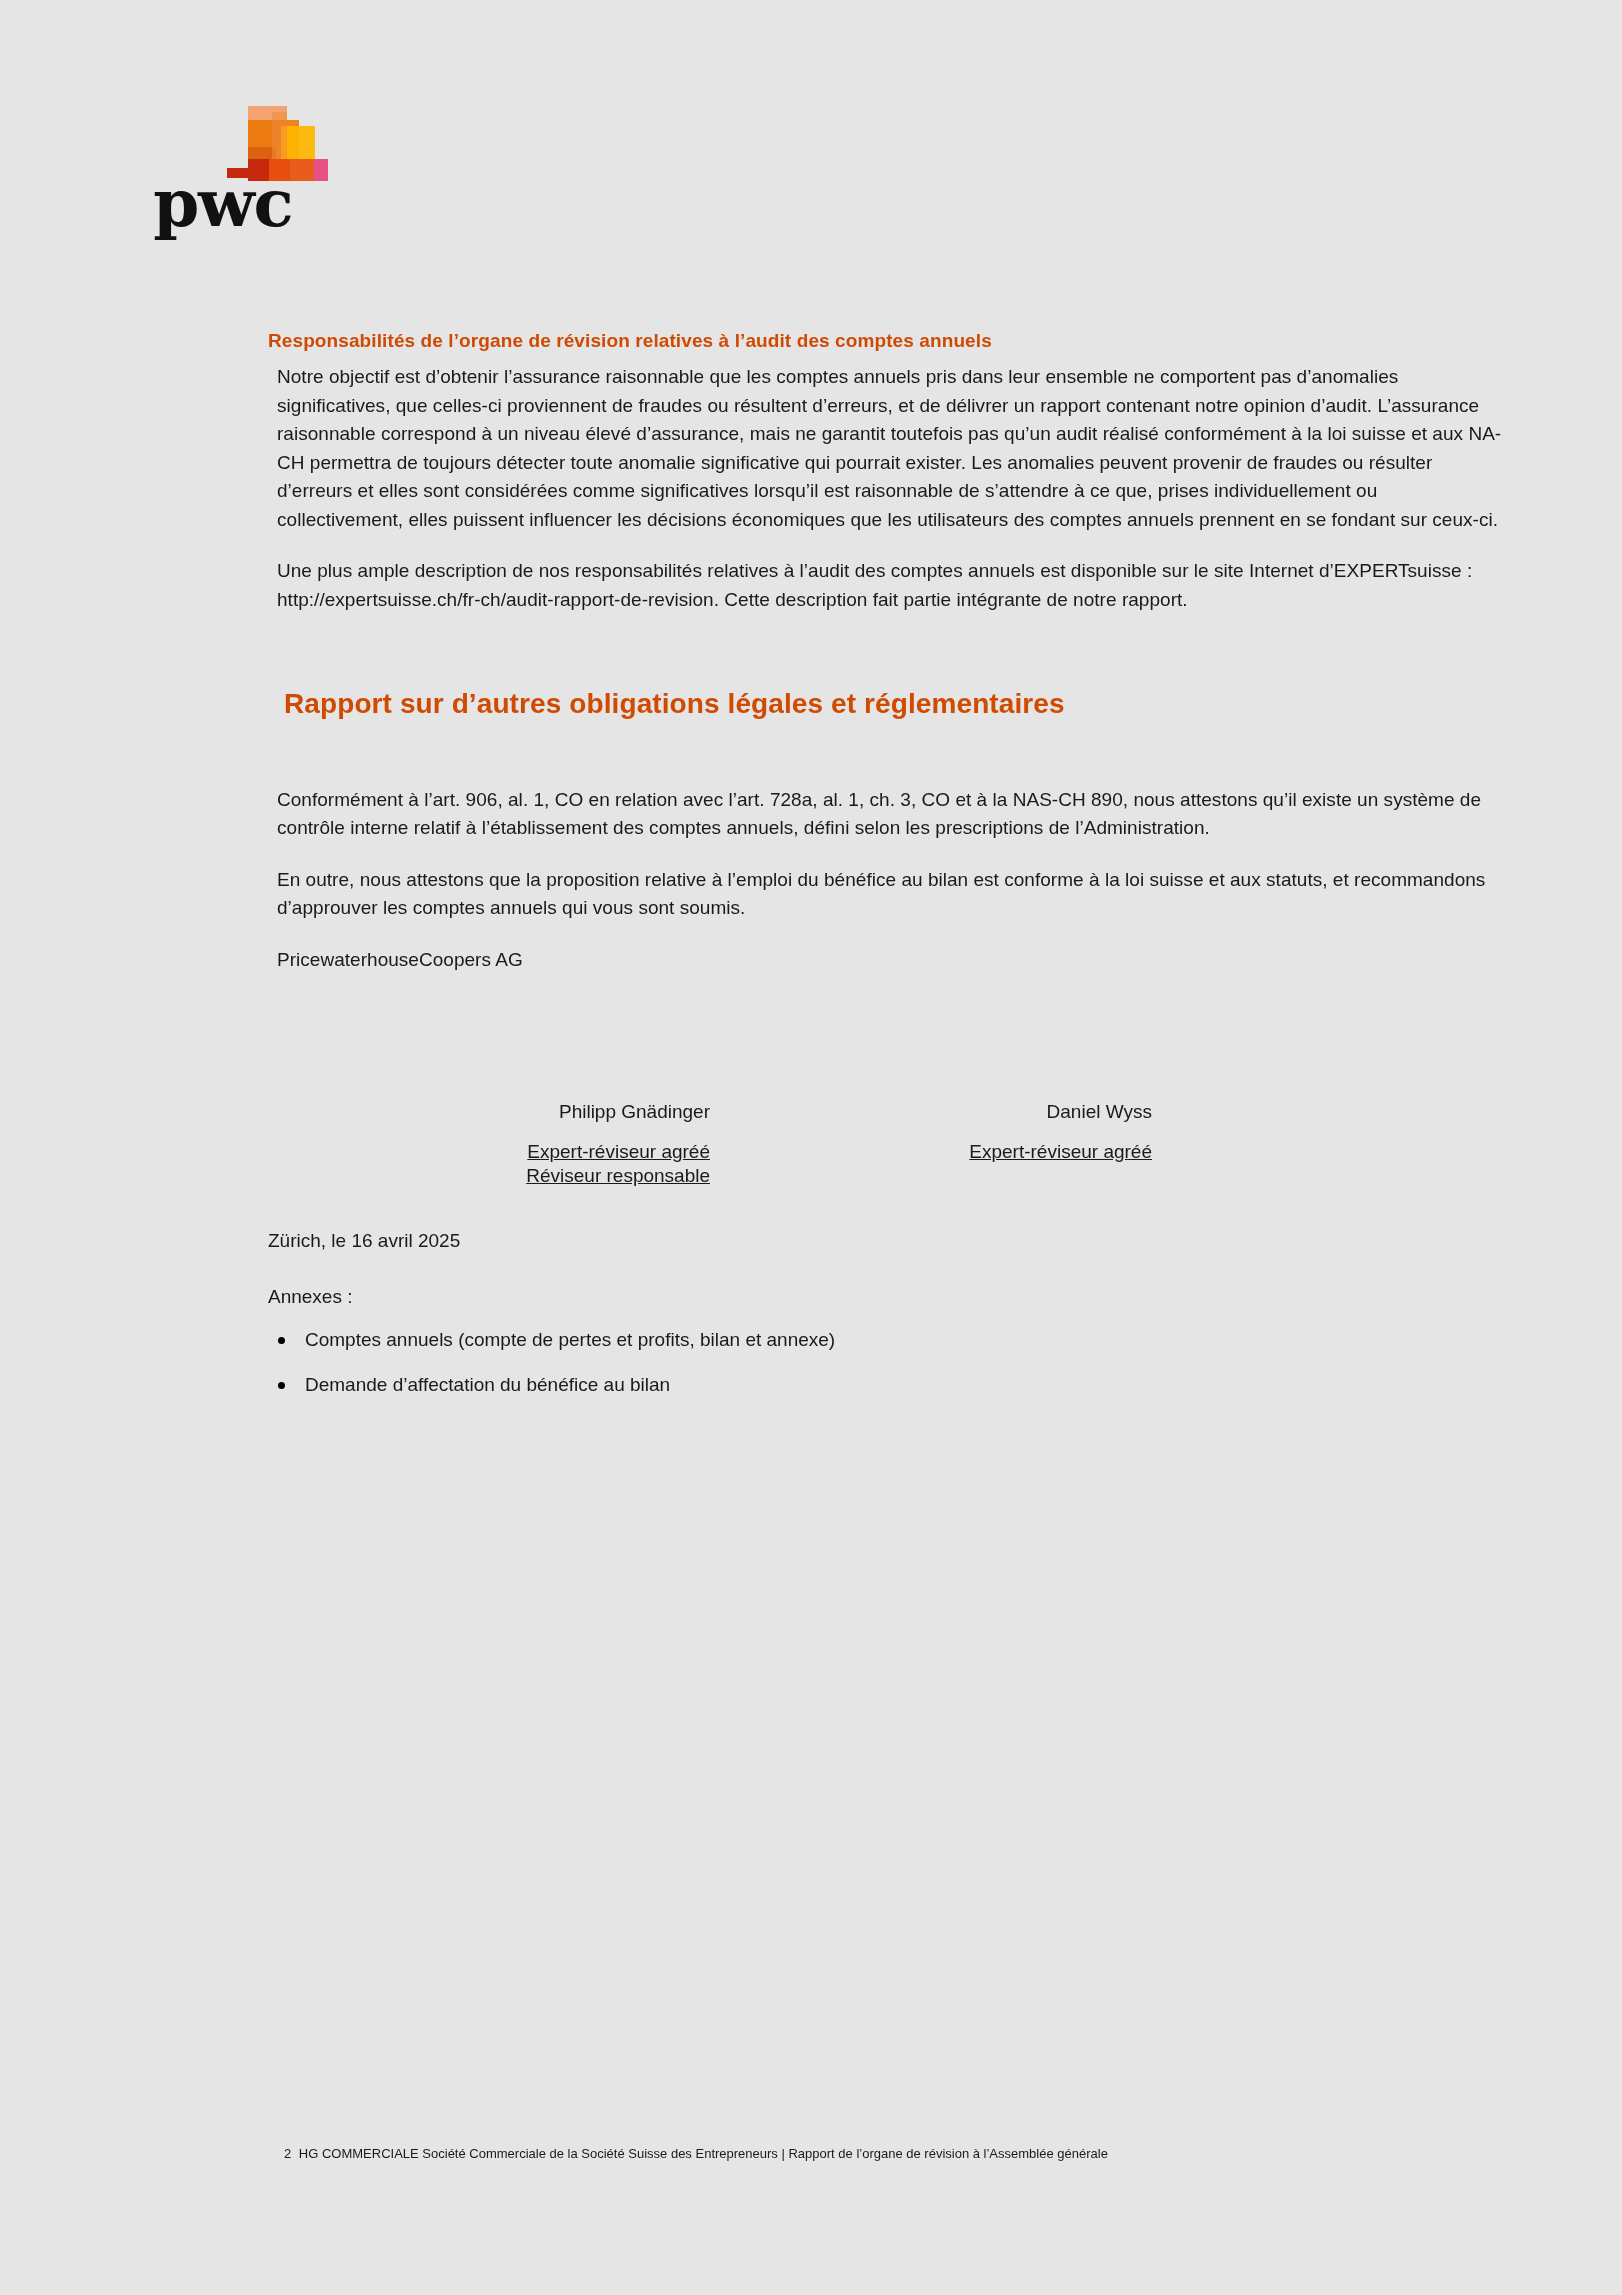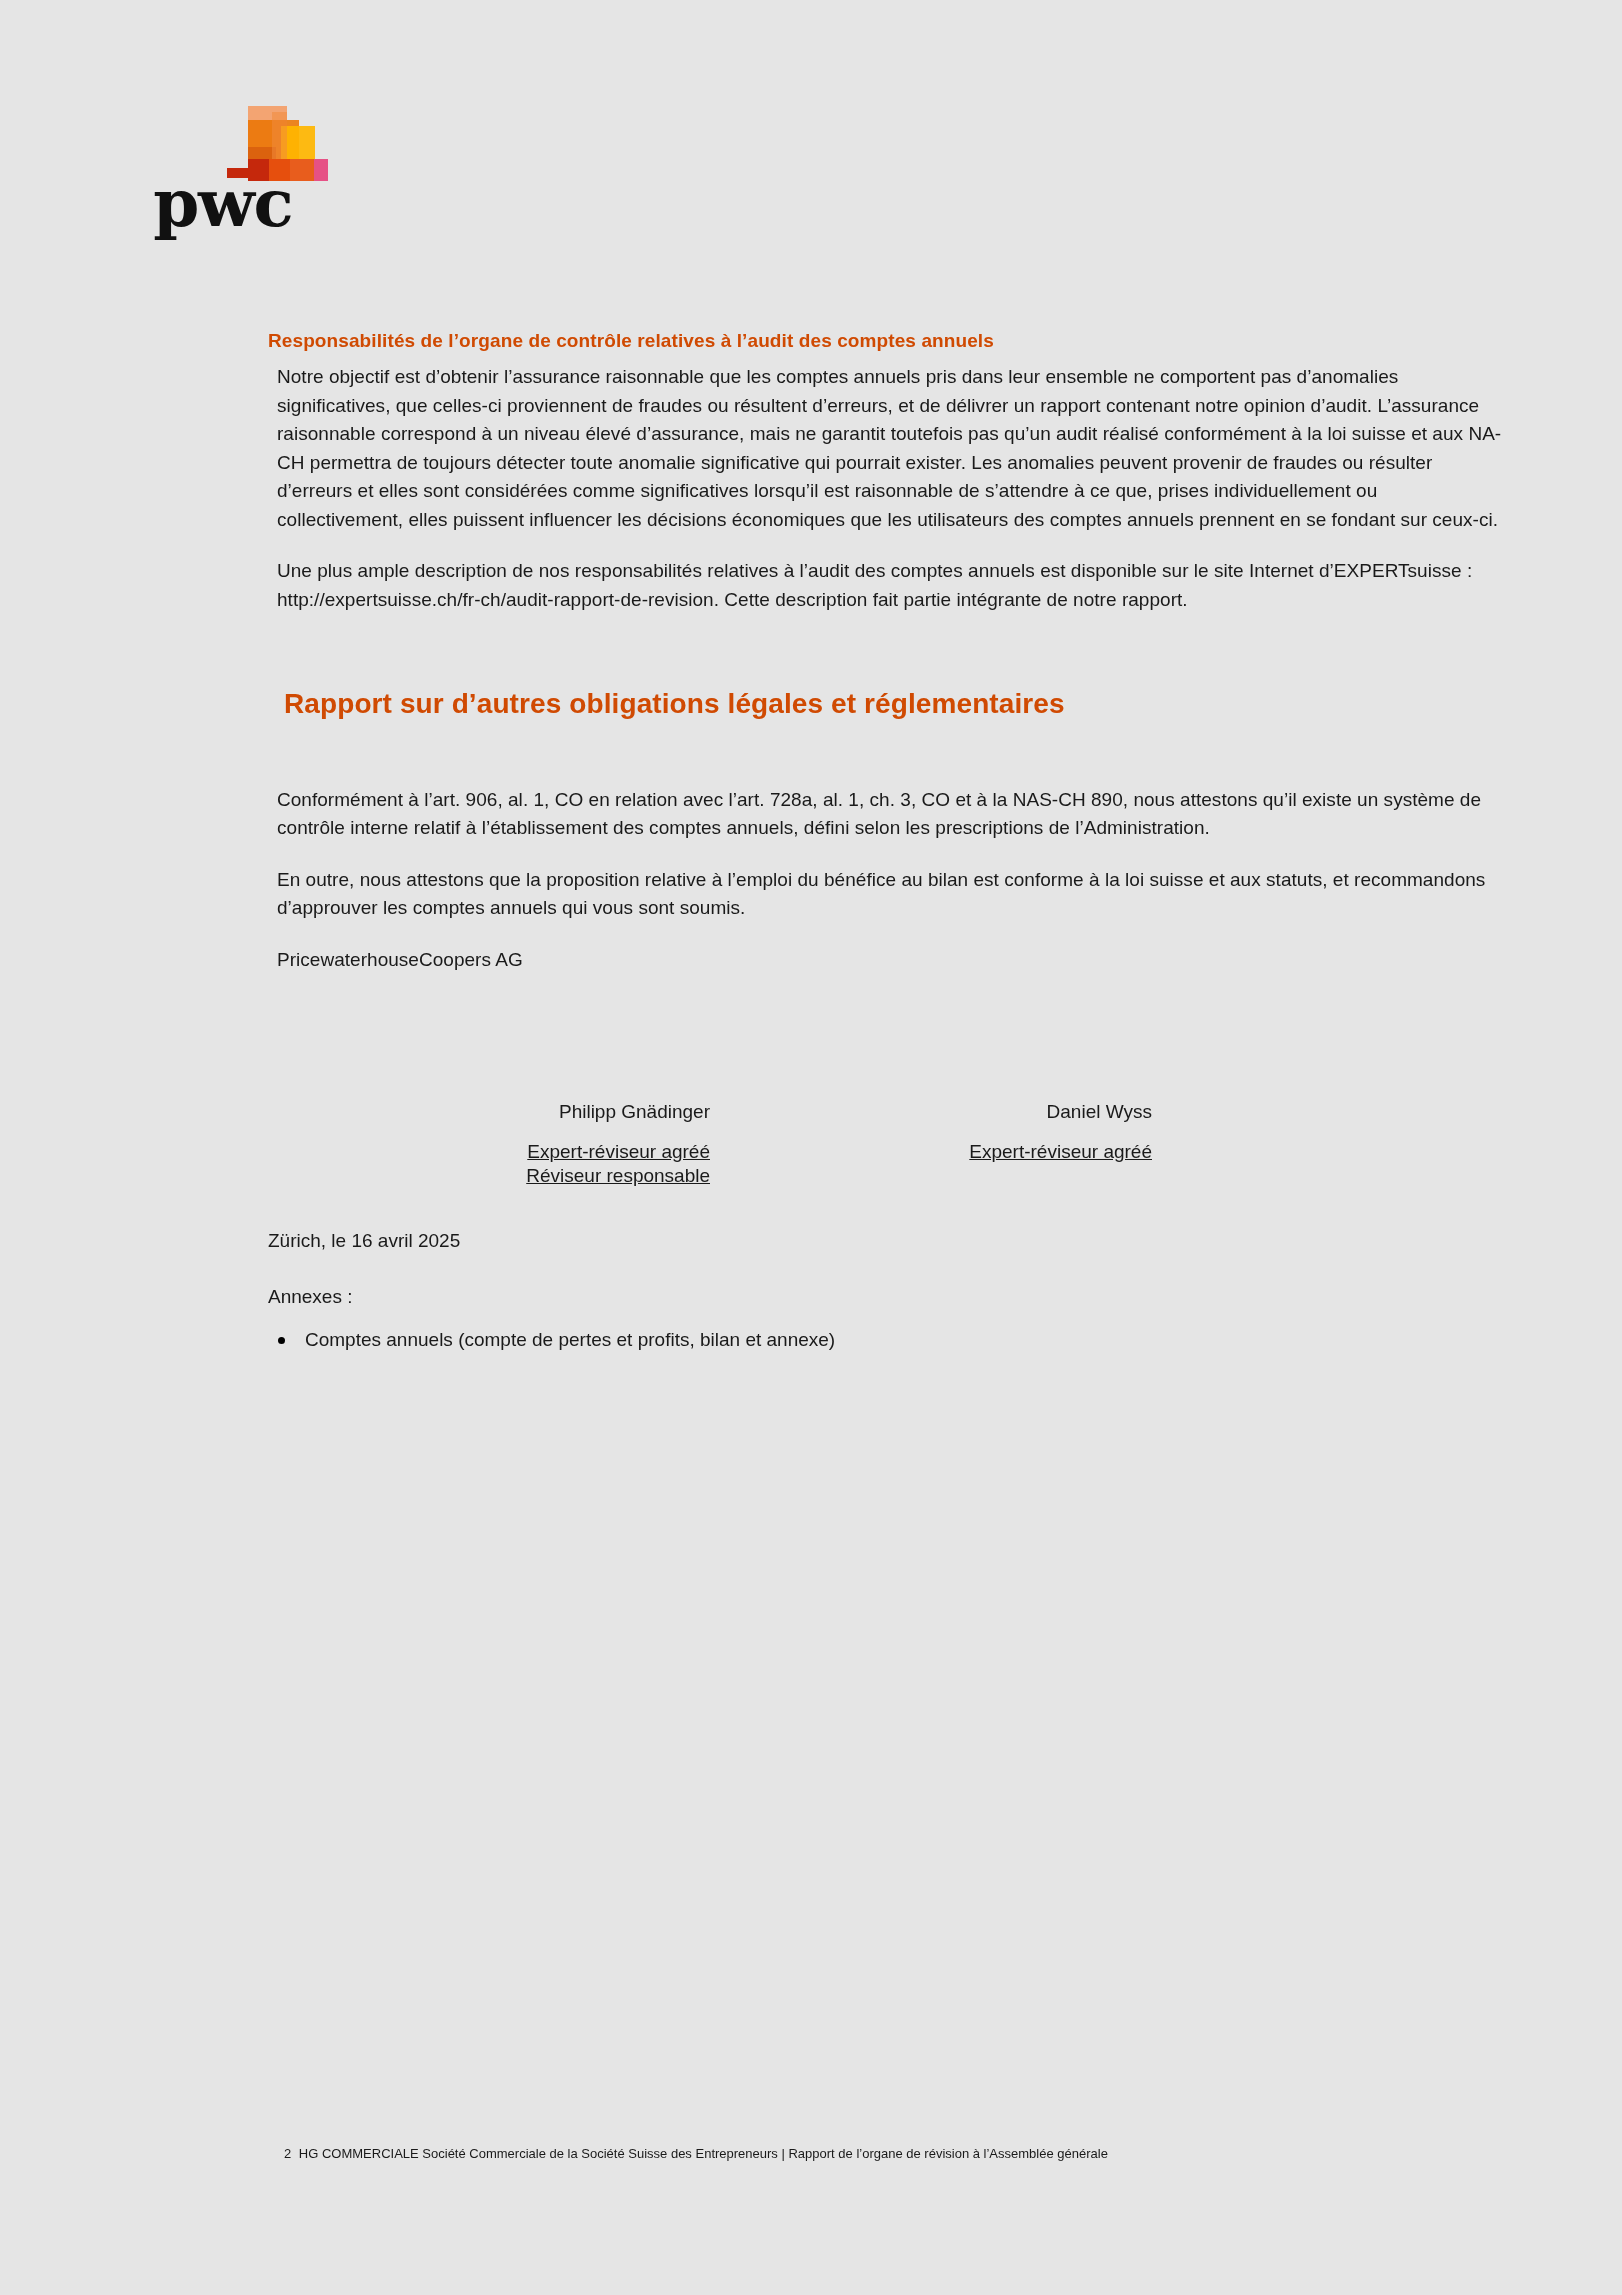--- a/index.html
+++ b/index.html
@@ -186,21 +186,21 @@
       <i class="mk-f"></i>
       <i class="mk-g"></i>
       <i class="mk-h"></i>
       <i class="mk-i"></i>
     </div>
     <div class="logo-word">pwc</div>
   </div>
 
   <div class="content">
 
-    <h2 class="h-sub">Responsabilités de l’organe de contrôle relatives à l’audit des comptes annuels</h2>
+    <h2 class="h-sub">Responsabilités de l’organe de révision relatives à l’audit des comptes annuels</h2>
 
     <p class="body">Notre objectif est d’obtenir l’assurance raisonnable que les comptes annuels pris dans leur ensemble ne comportent pas d’anomalies significatives, que celles-ci proviennent de fraudes ou résultent d’erreurs, et de délivrer un rapport contenant notre opinion d’audit. L’assurance raisonnable correspond à un niveau élevé d’assurance, mais ne garantit toutefois pas qu’un audit réalisé conformément à la loi suisse et aux NA-CH permettra de toujours détecter toute anomalie significative qui pourrait exister. Les anomalies peuvent provenir de fraudes ou résulter d’erreurs et elles sont considérées comme significatives lorsqu’il est raisonnable de s’attendre à ce que, prises individuellement ou collectivement, elles puissent influencer les décisions économiques que les utilisateurs des comptes annuels prennent en se fondant sur ceux-ci.</p>
 
     <p class="body">Une plus ample description de nos responsabilités relatives à l’audit des comptes annuels est disponible sur le site Internet d’EXPERTsuisse : http://expertsuisse.ch/fr-ch/audit-rapport-de-revision. Cette description fait partie intégrante de notre rapport.</p>
 
     <div class="spacer-md"></div>
 
     <h1 class="h-main">Rapport sur d’autres obligations légales et réglementaires</h1>
 
     <div class="spacer-lg"></div>
@@ -229,20 +229,21 @@
     <div style="height:38px"></div>
 
     <div class="date-line">Zürich, le 16 avril 2025</div>
 
     <div style="height:28px"></div>
 
     <div class="annex-label">Annexes :</div>
 
     <ul class="annexes">
       <li>Comptes annuels (compte de pertes et profits, bilan et annexe)</li>
+      <li>Demande d’affectation du bénéfice au bilan</li>
     </ul>
 
   </div>
 
   <div class="footer">
     <span class="pnum">2</span><span>HG COMMERCIALE Société Commerciale de la Société Suisse des Entrepreneurs  |  Rapport de l’organe de révision à l’Assemblée générale</span>
   </div>
 
 </div>
 

